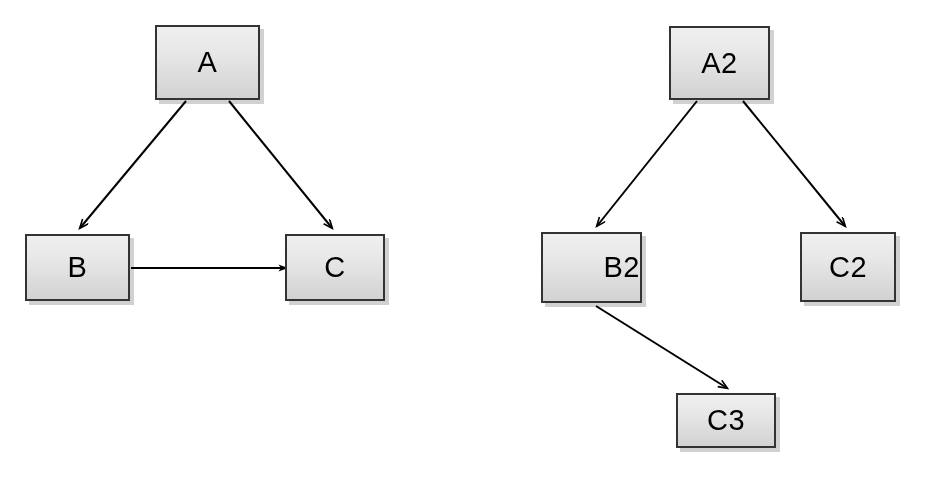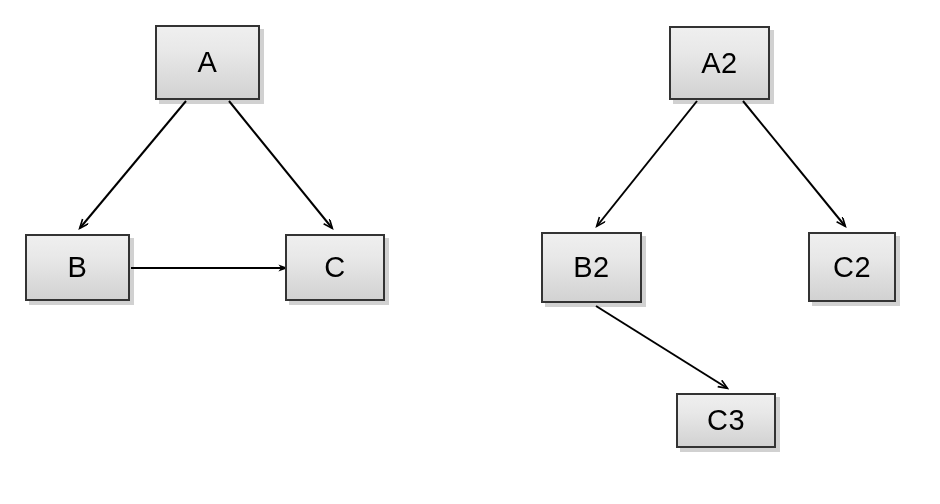--- a/index.html
+++ b/index.html
@@ -78,25 +78,25 @@
   </div>
 
   <div class="node" style="left:285px; top:234px; width:100px; height:67px;">
     <span class="node-label">C</span>
   </div>
 
   <div class="node" style="left:669px; top:26px; width:101px; height:74px;">
     <span class="node-label">A2</span>
   </div>
 
-  <div class="node" style="left:541px; top:232px; width:101px; height:71px;">
+  <div class="node" style="left:541px; top:232px; width:101px; height:71px;justify-content:flex-end;">
     <span class="node-label">B2</span>
   </div>
 
-  <div class="node" style="left:800px; top:232px; width:88px; height:70px;margin-left:8px;">
+  <div class="node" style="left:800px; top:232px; width:96px; height:70px;">
     <span class="node-label">C2</span>
   </div>
 
   <div class="node" style="left:676px; top:393px; width:100px; height:55px;">
     <span class="node-label">C3</span>
   </div>
 
 </div>
 
 </body></html>

